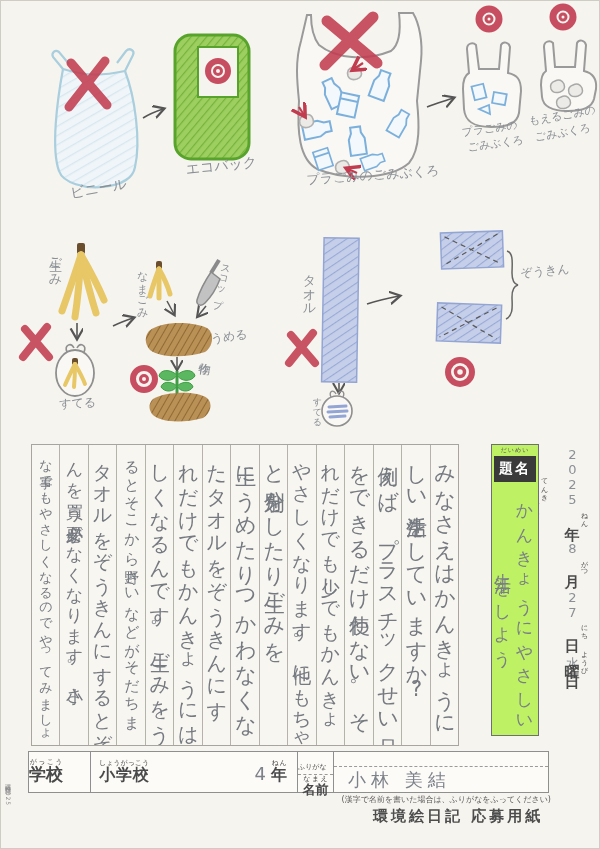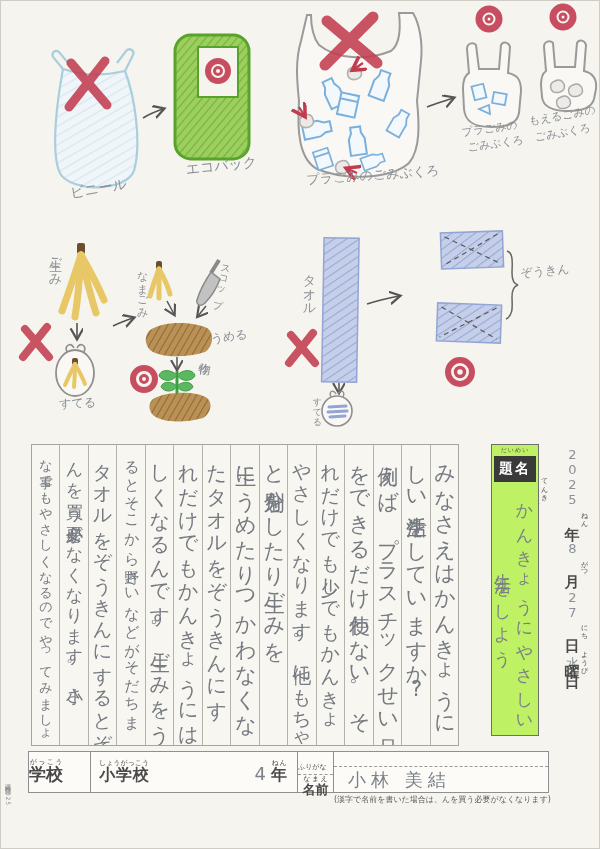--- a/index.html
+++ b/index.html
@@ -334,17 +334,18 @@
       <div class="name-strip">
           <ruby><span>名前</span><rt>なまえ</rt></ruby>
         </div>
     </div>
     <div class="cell-name-value">
       <div class="furi-strip"></div>
       <div class="name-strip hw">小林 美結</div>
     </div>
   </div>
 
-  <div class="form-note">(漢字で名前を書いた場合は、んを買う必要がなくなります)</div>
-
-
+  <div class="form-note">(漢字で名前を書いた場合は、ふりがなをふってください)</div>
+
+
+  <div class="sheet-title">環境絵日記 応募用紙</div>
   <div class="edge-label">環境絵日記 2025</div>
 </div>
 
 </body></html>

